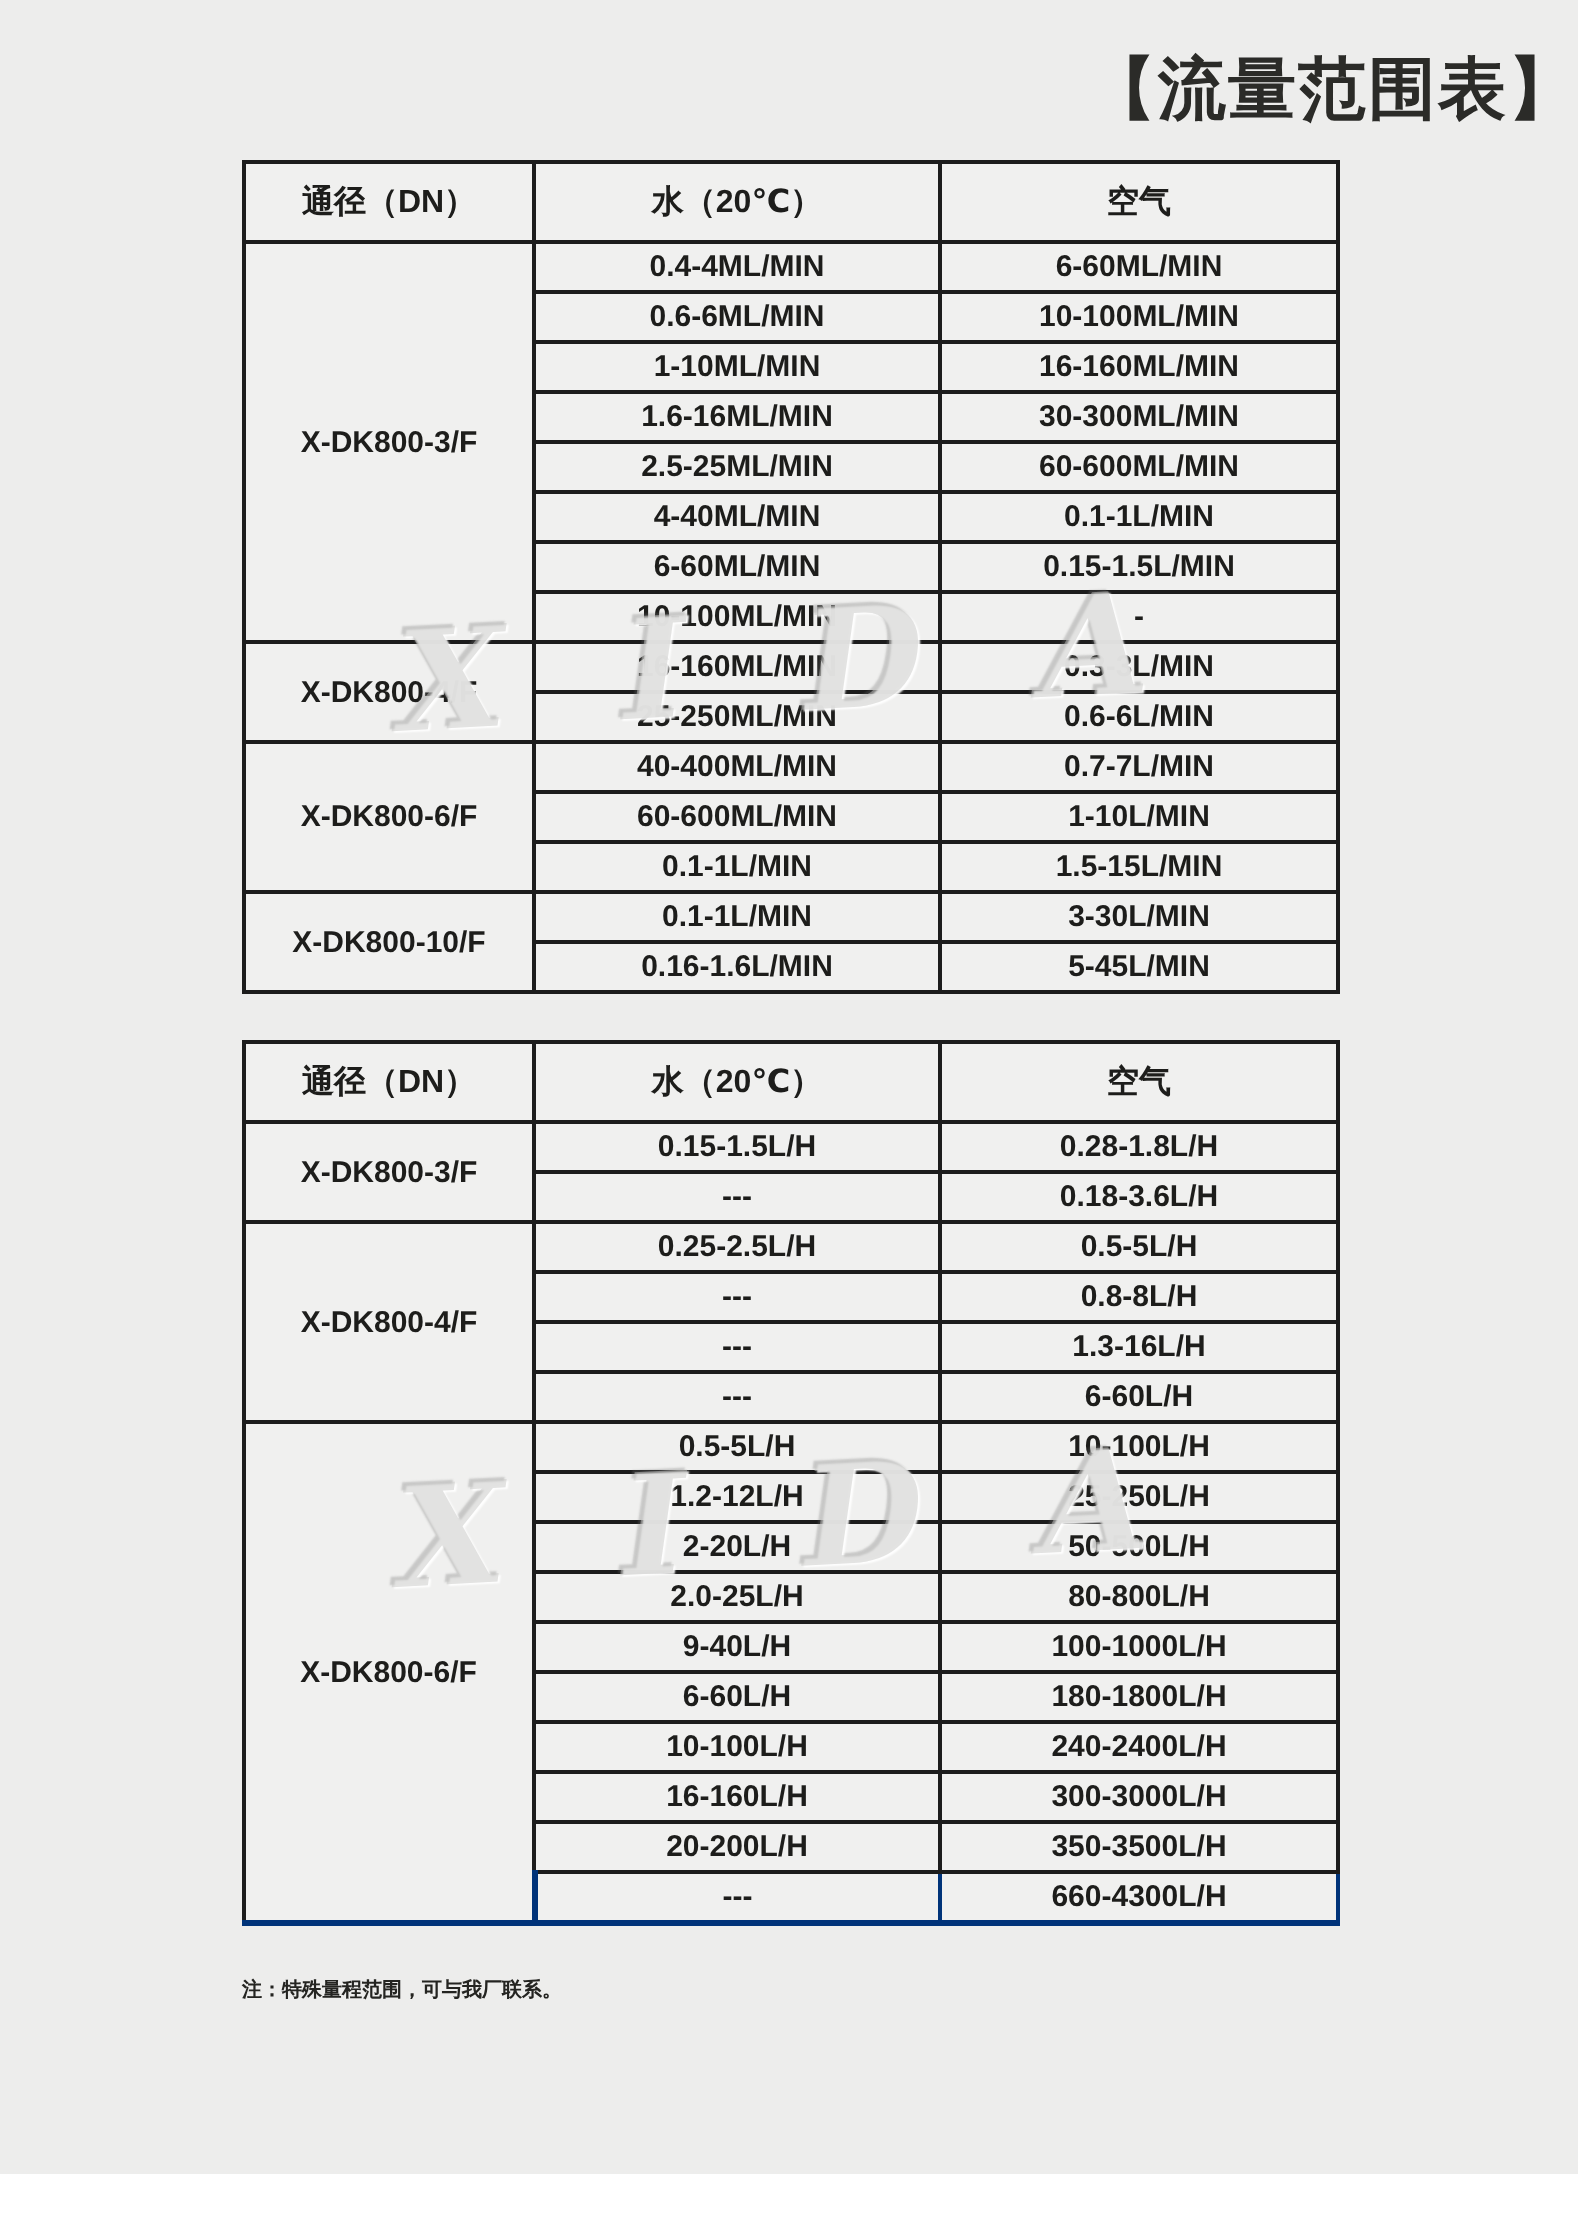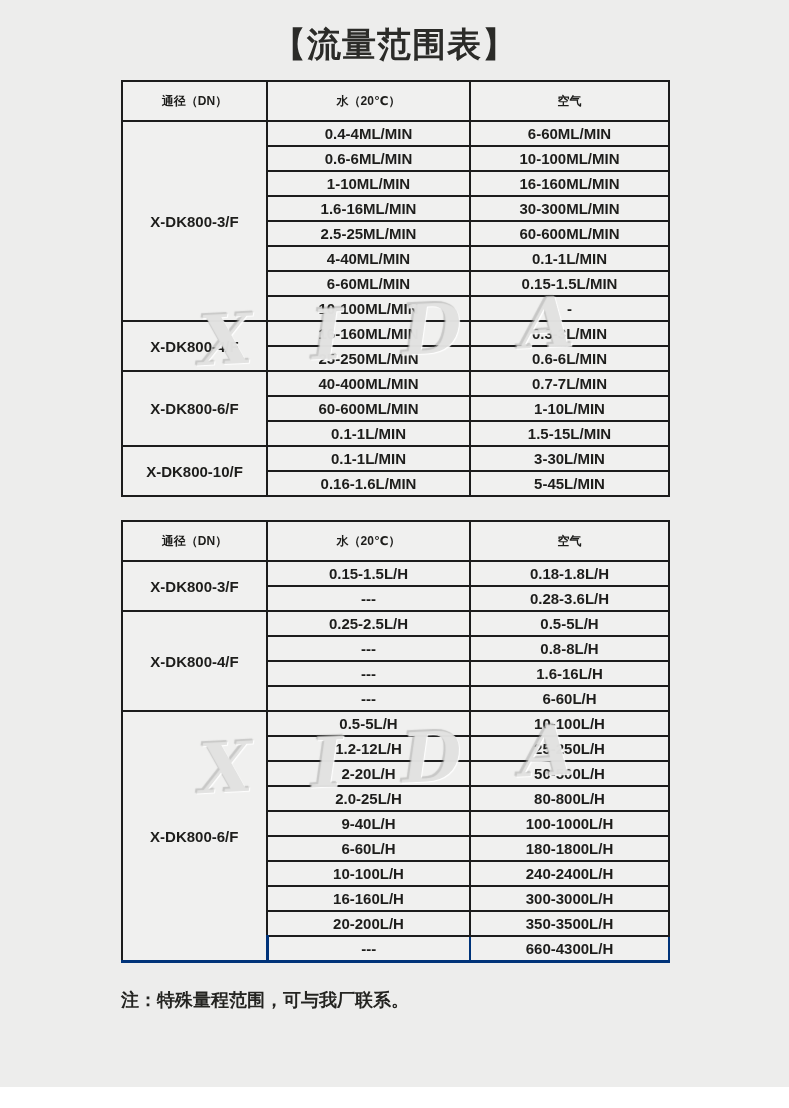--- a/index.html
+++ b/index.html
@@ -7,50 +7,50 @@
     width:789px;height:1108px;background:#ffffff;
     font-family:"Liberation Sans","DejaVu Sans",sans-serif;
     position:relative;overflow:hidden;
   }
   .canvas{
     position:absolute;left:0;top:0;width:789px;height:1087px;
     background:#ededec;
   }
   .page-title{
     position:absolute;left:0;top:22px;width:789px;
-    text-align:center;font-size:34px;font-weight:bold;color:#2b2b28;
+    text-align:right;font-size:34px;font-weight:bold;color:#2b2b28;
     letter-spacing:1px;
   }
   .tbl-wrap{position:absolute;left:121px;width:547px;}
   .tbl-wrap.t1{top:80px;}
   .tbl-wrap.t2{top:520px;}
   table.flow{
     border-collapse:collapse;width:547px;table-layout:fixed;
     background:#f0f0ef;
   }
   table.flow th, table.flow td{
     border:2px solid #1c1c1c;
     text-align:center;vertical-align:middle;
     font-weight:bold;color:#1d1d1b;
     padding:0;
   }
-  table.flow th{height:38px;font-size:12px;}
+  table.flow th{height:38px;font-size:16px;}
   table.flow td{height:23px;font-size:15px;}
   table.flow td.model{font-size:15px;margin-left:22px;}
   
   table.flow.hl-bottom{border-bottom:3px solid var(--hl,#003379);}
   table.flow tr.hl td{
     border-left-color:var(--hl,#003379);
     border-right-color:var(--hl,#003379);
     border-bottom:3px solid var(--hl,#003379);
   }
   table.flow tr.hl td:first-child{border-left-width:3px;}
   .note{
     position:absolute;left:121px;top:988px;
-    font-size:18px;font-weight:bold;color:#242421;
+    font-size:10px;font-weight:bold;color:#242421;
   }
   .watermark{
     position:absolute;width:500px;text-align:center;
     font-family:"DejaVu Serif","Liberation Serif",serif;
     font-style:italic;font-size:70px;font-weight:bold;
     color:rgba(200,200,198,0.50);
     text-shadow:1px 1px 1px rgba(255,255,255,0.95),-1px -1px 1px rgba(110,110,110,0.30);
     letter-spacing:58px;
     transform:rotate(-3deg);
     pointer-events:none;z-index:5;white-space:nowrap;
@@ -159,38 +159,38 @@
           <tr>
             <th>通径（DN）</th>
             <th>水（20℃）</th>
             <th>空气</th>
           </tr>
         </thead>
         <tbody>
           <tr>
             <td class="model" rowspan="2">X-DK800-3/F</td>
             <td>0.15-1.5L/H</td>
-            <td>0.18-1.8L/H</td>
-          </tr>
-          <tr>
-            <td>---</td>
-            <td>0.28-3.6L/H</td>
+            <td>0.28-1.8L/H</td>
+          </tr>
+          <tr>
+            <td>---</td>
+            <td>0.18-3.6L/H</td>
           </tr>
           <tr>
             <td class="model" rowspan="4">X-DK800-4/F</td>
             <td>0.25-2.5L/H</td>
             <td>0.5-5L/H</td>
           </tr>
           <tr>
             <td>---</td>
             <td>0.8-8L/H</td>
           </tr>
           <tr>
             <td>---</td>
-            <td>1.6-16L/H</td>
+            <td>1.3-16L/H</td>
           </tr>
           <tr>
             <td>---</td>
             <td>6-60L/H</td>
           </tr>
           <tr>
             <td class="model" rowspan="10">X-DK800-6/F</td>
             <td>0.5-5L/H</td>
             <td>10-100L/H</td>
           </tr>

